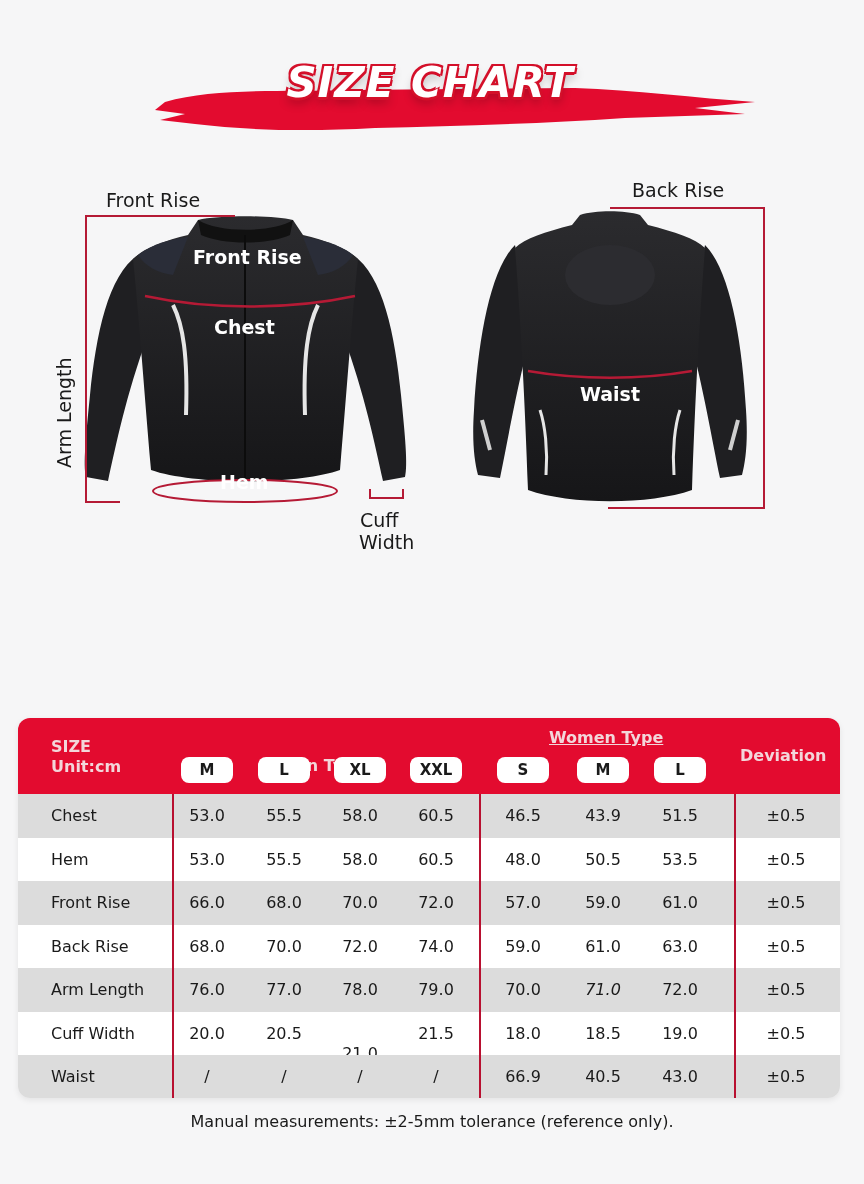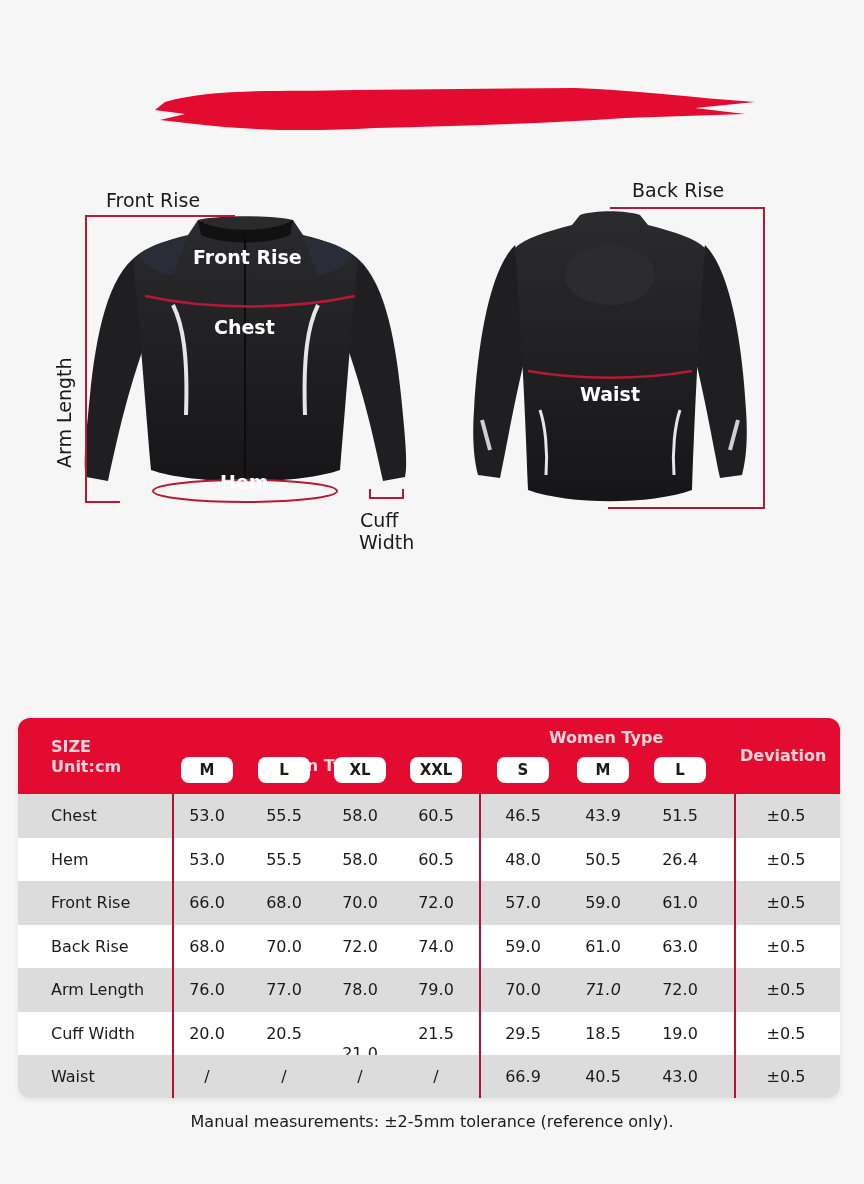--- a/index.html
+++ b/index.html
@@ -27,20 +27,21 @@
   .vdiv { position:absolute; top:76px; width:2px; height:304px; background:#b81030; }
   .note { position:absolute; left:0; width:864px; top:1112px; text-align:center; font-size:16px; color:#1a1a1a; }
 </style>
 </head>
 <body>
 
 <div class="title-wrap">
   <svg class="brush" viewBox="0 0 600 60" preserveAspectRatio="none">
     <path d="M10,22 C60,8 120,12 200,10 L420,8 C480,10 540,18 600,22 L540,28 L590,34 L470,38 C380,44 300,46 220,48 C150,52 90,50 40,44 L5,40 L30,34 L0,30 Z" fill="#e30b2f"></path>
   </svg>
+  <div class="title-line t1">SIZE CHART</div>
 </div>
 
 <div class="figure" style="left:0;top:0;width:864px;height:0;">
   <svg style="position:absolute;left:78px;top:215px;" width="335" height="280" viewBox="0 0 335 280">
     <defs>
       <linearGradient id="jk" x1="0" y1="0" x2="0" y2="1">
           <stop offset="0" stop-color="#2b2b2e"></stop>
           <stop offset="1" stop-color="#161618"></stop>
         </linearGradient>
     </defs>
@@ -105,21 +106,21 @@
   <div class="redline" style="left:608px;top:507px;width:157px;height:2px;"></div>
   <div class="lbl" style="left:632px;top:179px;">Back Rise</div>
   <div class="lbl-w" style="left:580px;top:383px;">Waist</div>
 </div>
 
 <div class="table-shell">
   <div class="hdr">
     <div class="hdr-text" style="left:33px;top:19px;">SIZE</div>
     <div class="hdr-text" style="left:33px;top:39px;">Unit:cm</div>
     <div class="hdr-text" style="left:262px;top:10px;margin-top:28px;">Men Type</div>
-    <div class="hdr-text" style="left:531px;top:10px;">Women Type</div>
+    <div class="hdr-text" style="left:531px;top:10px;text-decoration:underline;">Women Type</div>
     <div class="hdr-text" style="left:722px;top:28px;">Deviation</div>
 
     <div class="pill" style="left:163px;top:39px;">M</div>
     <div class="pill" style="left:240px;top:39px;">L</div>
     <div class="pill" style="left:316px;top:39px;">XL</div>
     <div class="pill" style="left:392px;top:39px;">XXL</div>
     <div class="pill" style="left:479px;top:39px;">S</div>
     <div class="pill" style="left:559px;top:39px;">M</div>
     <div class="pill" style="left:636px;top:39px;">L</div>
   </div>
@@ -137,21 +138,21 @@
     <div class="cell" style="left:730px;width:76px;">±0.5</div>
   </div>
       <div class="row even" style="top: 119.5px;">
     <div class="cell name">Hem</div>
     <div class="cell" style="left:163px;width:52px;">53.0</div>
     <div class="cell" style="left:240px;width:52px;">55.5</div>
     <div class="cell" style="left:316px;width:52px;">58.0</div>
     <div class="cell" style="left:392px;width:52px;">60.5</div>
     <div class="cell" style="left:479px;width:52px;">48.0</div>
     <div class="cell" style="left:559px;width:52px;">50.5</div>
-    <div class="cell" style="left:636px;width:52px;">26.4</div>
+    <div class="cell" style="left:636px;width:52px;">53.5</div>
     <div class="cell" style="left:730px;width:76px;">±0.5</div>
   </div>
       <div class="row odd" style="top: 163px;">
     <div class="cell name">Front Rise</div>
     <div class="cell" style="left:163px;width:52px;">66.0</div>
     <div class="cell" style="left:240px;width:52px;">68.0</div>
     <div class="cell" style="left:316px;width:52px;">70.0</div>
     <div class="cell" style="left:392px;width:52px;">72.0</div>
     <div class="cell" style="left:479px;width:52px;">57.0</div>
     <div class="cell" style="left:559px;width:52px;">59.0</div>
@@ -179,21 +180,21 @@
     <div class="cell" style="left:559px;width:52px;font-style:italic;">71.0</div>
     <div class="cell" style="left:636px;width:52px;">72.0</div>
     <div class="cell" style="left:730px;width:76px;">±0.5</div>
   </div>
       <div class="row even" style="top: 293.5px;">
     <div class="cell name">Cuff Width</div>
     <div class="cell" style="left:163px;width:52px;">20.0</div>
     <div class="cell" style="left:240px;width:52px;">20.5</div>
     <div class="cell" style="left:316px;width:52px;margin-top:20px;">21.0</div>
     <div class="cell" style="left:392px;width:52px;">21.5</div>
-    <div class="cell" style="left:479px;width:52px;">29.5</div>
+    <div class="cell" style="left:479px;width:52px;">18.0</div>
     <div class="cell" style="left:559px;width:52px;">18.5</div>
     <div class="cell" style="left:636px;width:52px;">19.0</div>
     <div class="cell" style="left:730px;width:76px;">±0.5</div>
   </div>
       <div class="row odd" style="top: 337px;">
     <div class="cell name">Waist</div>
     <div class="cell" style="left:163px;width:52px;">/</div>
     <div class="cell" style="left:240px;width:52px;">/</div>
     <div class="cell" style="left:316px;width:52px;">/</div>
     <div class="cell" style="left:392px;width:52px;">/</div>

